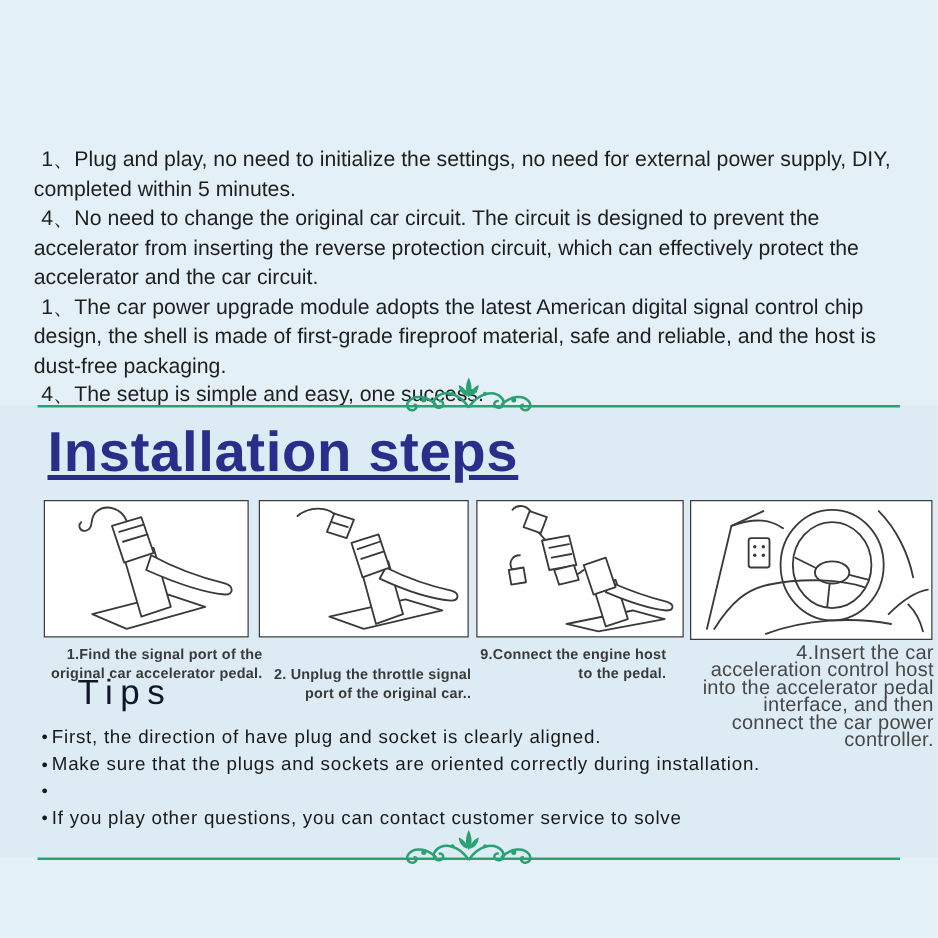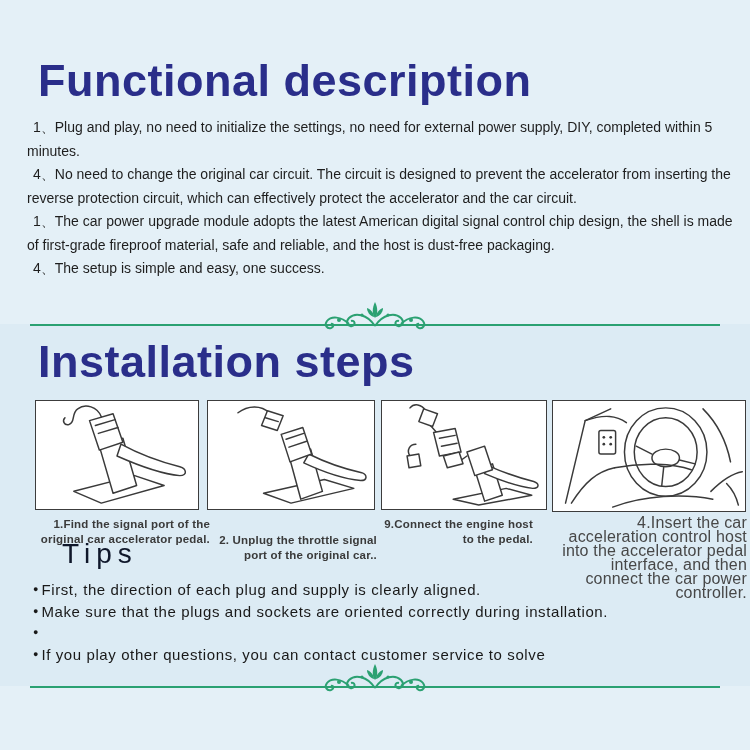--- a/index.html
+++ b/index.html
@@ -3,23 +3,23 @@
 <meta charset="utf-8">
 <style>
   html,body{margin:0;padding:0;}
   .canvas{
     position:relative;width:750px;height:750px;overflow:hidden;
     background:#e4f0f7;font-family:"Liberation Sans",sans-serif;
   }
   .band-mid{position:absolute;left:0;top:324px;width:750px;height:362px;background:#dcebf4;}
   .title{position:absolute;margin:0;font-weight:700;color:#2a2e8a;letter-spacing:0.5px;font-size:45px;}
   .t-func{left:38px;top:55px;}
-  .t-inst{left:38px;top:336px;}
+  .t-inst{left:38px;top:336px;text-decoration:underline;}
   .func-list{position:absolute;left:27px;top:116px;width:708px;color:#1e1e1e;
-    font-size:14px;line-height:23.5px;}
+    font-size:17px;line-height:23.5px;}
   .func-list p{margin:0;text-indent:6px;}
   .divider{position:absolute;left:30px;right:30px;height:2px;background:#2ba172;}
   .d1{top:324px;}
   .d2{top:686px;}
   .flourish{position:absolute;left:50%;transform:translateX(-50%);bottom:-8px;}
   .step-box{position:absolute;background:#ffffff;border:1px solid #3c3c3c;box-sizing:border-box;}
   .b1{left:35px;top:400px;width:164px;height:110px;}
   .b2{left:207px;top:400px;width:168px;height:110px;}
   .b3{left:381px;top:400px;width:166px;height:110px;}
   .b4{left:552px;top:400px;width:194px;height:112px;}
@@ -37,21 +37,20 @@
   .tip .dot{font-size:9px;line-height:21.5px;margin-right:3px;letter-spacing:0;}
   .sketch{fill:none;stroke:#3a3a3a;stroke-width:1.5;stroke-linejoin:round;stroke-linecap:round;}
   .sketch-fill{fill:#ffffff;stroke:#3a3a3a;stroke-width:1.5;stroke-linejoin:round;}
 </style>
 </head>
 <body>
 
 <div class="canvas">
   <div class="band-mid"></div>
 
-  <h1 class="title t-func">Functional description</h1>
 
   <div class="func-list">
     <p>1、Plug and play, no need to initialize the settings, no need for external power supply, DIY, completed within 5 minutes.</p>
     <p>4、No need to change the original car circuit. The circuit is designed to prevent the accelerator from inserting the reverse protection circuit, which can effectively protect the accelerator and the car circuit.</p>
     <p>1、The car power upgrade module adopts the latest American digital signal control chip design, the shell is made of first-grade fireproof material, safe and reliable, and the host is dust-free packaging.</p>
     <p>4、The setup is simple and easy, one success.</p>
   </div>
 
   <div class="divider d1">
     <svg class="flourish" width="120" height="34" viewBox="0 0 120 34">
@@ -171,21 +170,21 @@
   <p class="cap c1">1.Find the signal port of the original car accelerator pedal.</p>
   <p class="cap c2">2. Unplug the throttle signal port of the original car..</p>
   <p class="cap c3">9.Connect the engine host to the pedal.</p>
   <p class="cap c4">4.Insert the car acceleration control host into the accelerator pedal interface, and then connect the car power controller.</p>
 
   <h2 class="tips-title">Tips</h2>
 
   <div class="tips">
     <div class="tip">
       <span class="dot">●</span>
-      <span>First, the direction of each plug and supply is clearly aligned.</span>
+      <span>First, the direction of have plug and socket is clearly aligned.</span>
     </div>
     <div class="tip">
       <span class="dot">●</span>
       <span>Make sure that the plugs and sockets are oriented correctly during installation.</span>
     </div>
     <div class="tip">
       <span class="dot">●</span>
     </div>
     <div class="tip">
       <span class="dot">●</span>

